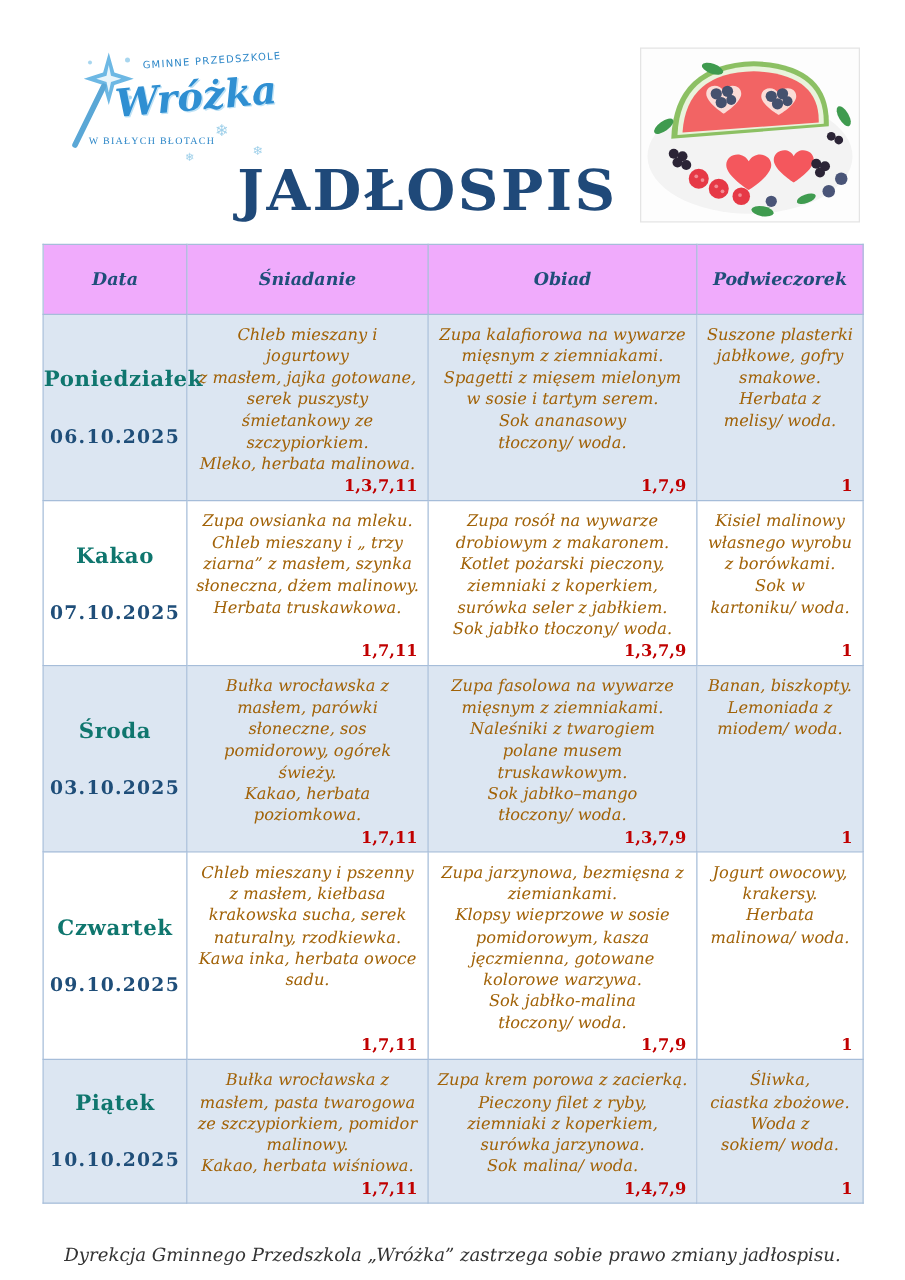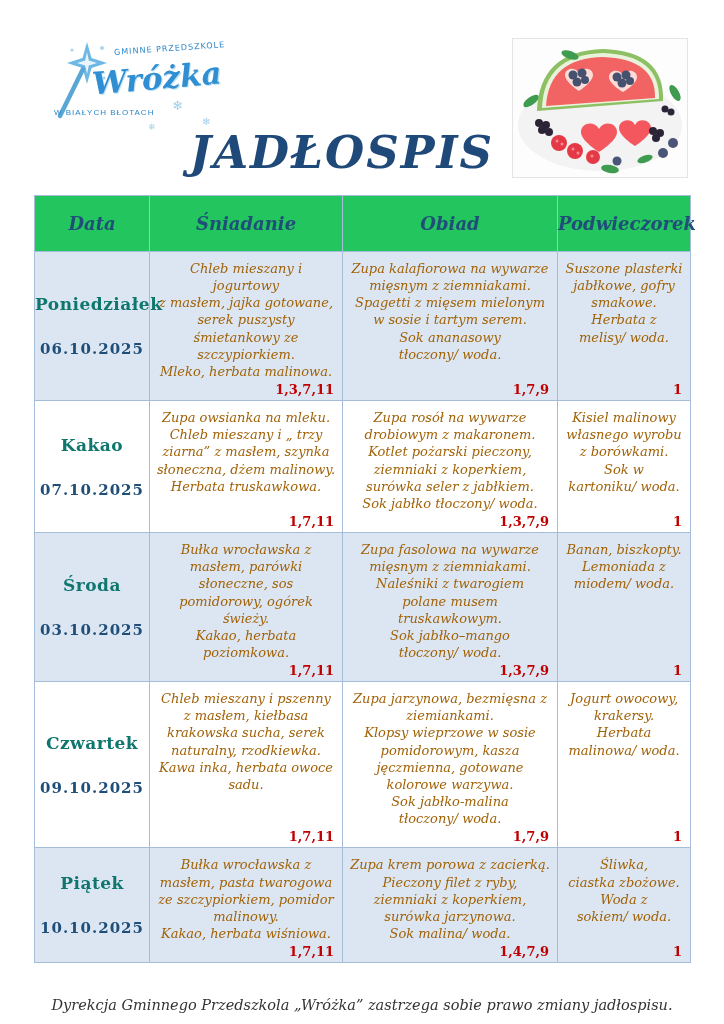--- a/index.html
+++ b/index.html
@@ -7,40 +7,40 @@
   body { font-family:"DejaVu Serif", serif; width:724px; height:1024px; position:relative; overflow:hidden; }
 
   
   .header { position:relative; height:195px; }
 
   .logo { position:absolute; left:52px; top:38px; width:190px; height:120px; }
   .logo .l1 { position:absolute; left:62px; top:6px; font-family:"DejaVu Sans", sans-serif;
               font-size:8px; letter-spacing:1px; color:#2d87c8; transform:rotate(-4deg); white-space:nowrap;}
   .logo .name { position:absolute; left:40px; top:22px; font-style:italic; font-weight:bold;
               font-size:31px; color:#2f8fd2; text-shadow:1px 1px 0 #bfe2f5; transform:rotate(-5deg);}
-  .logo .l2 { position:absolute; left:2px; top:70px; font-family:Liberation Sans, sans-serif;
+  .logo .l2 { position:absolute; left:19px; top:70px; font-family:Liberation Serif, serif;
               font-size:8px; letter-spacing:1px; color:#2d87c8; white-space:nowrap;}
   .logo svg { position:absolute; left:0; top:0; }
   .logo .flake { position:absolute; color:#9fd0ea; font-family:"DejaVu Sans", sans-serif; }
   .f1 { left:120px; top:60px; font-size:13px; }
   .f2 { left:150px; top:78px; font-size:10px; }
   .f3 { left:96px;  top:84px; font-size:9px;  }
 
   .title { position:absolute; left:0; right:40px; top:126px; text-align:center;
-           font-size:45px; font-weight:bold; font-style:italic; letter-spacing:2px; color:#1f4979; }
+           font-size:45px; font-weight:bold; letter-spacing:2px; color:#1f4979; }
 
   .photo { position:absolute; right:36px; top:38px; width:176px; height:140px;
            border:1px solid #e4e4e4; background:#fdfdfd; }
 
   
   table.menu { border-collapse:collapse; width:656px; margin:0 0 0 34px; table-layout:fixed; }
   .menu col.c-data { width:115px; } .menu col.c-sn { width:193px; }
   .menu col.c-ob { width:215px; }  .menu col.c-pd { width:133px; }
   .menu th, .menu td { border:1px solid #a6bdd9; }
-  .menu thead th { height:56px; background:#22c55e; color:#1f4e79; font-size:18px;
+  .menu thead th { height:56px; background:#f0abfc; color:#1f4e79; font-size:14px;
                    font-weight:bold; font-style:italic; text-align:center; }
   .menu tbody tr:nth-child(odd) { background:#dce6f2; }
   .menu tbody tr:nth-child(even){ background:#ffffff; }
   tr.r1 td { height:128px; } tr.r2 td { height:128px; } tr.r3 td { height:143px; }
   tr.r4 td { height:157px; } tr.r5 td { height:112px; }
 
   td.day-cell { text-align:center; vertical-align:middle; }
   .day  { font-weight:bold; color:#0f766e; font-size:17px; letter-spacing:.5px; }
   .date { font-weight:bold; color:#1f4e79; font-size:15px; letter-spacing:1px; margin-top:26px; }
 

